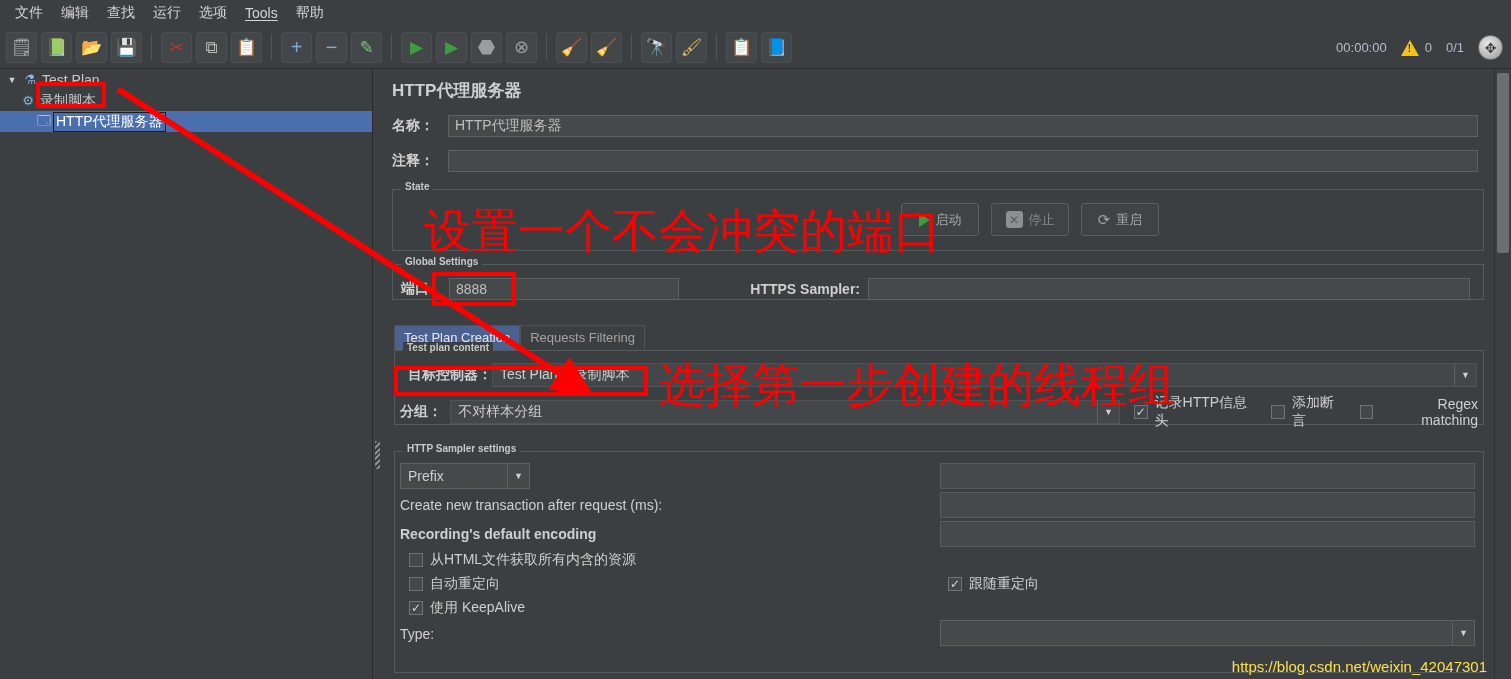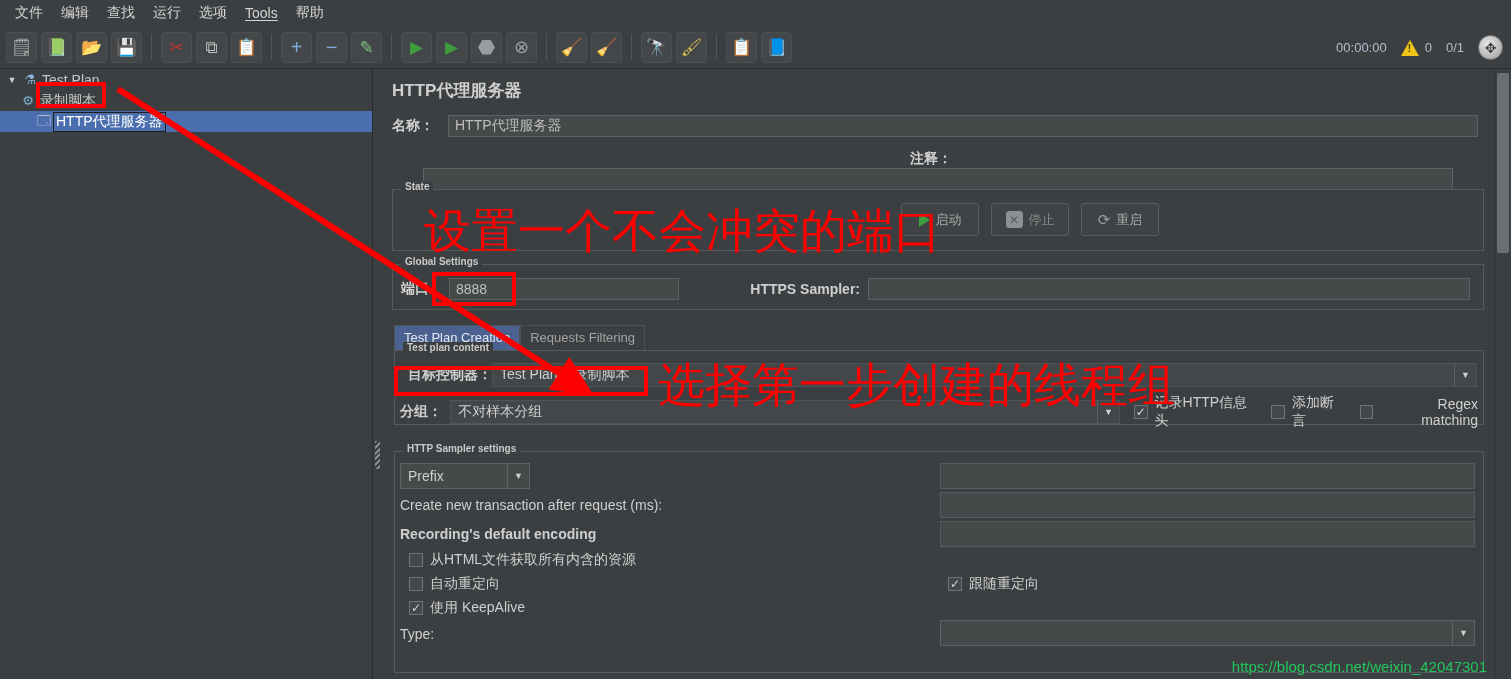--- a/index.html
+++ b/index.html
@@ -191,21 +191,21 @@
     position: absolute; right: 0; top: 69px; width: 17px; height: 610px;
     background: #3c3f41; border-left: 1px solid #2e3133;
   }
   .vscroll .thumb {
     position: absolute; left: 2px; top: 4px; width: 12px; height: 180px;
     background: #6b6f71; border-radius: 2px;
   }
 
   .watermark {
     position: absolute; right: 24px; bottom: 4px;
-    font-size: 15px; color: #22c55e;
+    font-size: 15px; color: #fde047;
   }
 
   
   .anno { position: absolute; pointer-events: none; }
   .anno-rect { border: 4px solid #fe0000; }
   .anno-text {
     color: #fe0000; font-size: 47px; font-weight: 500;
     white-space: nowrap; line-height: 1;
     font-family: "DejaVu Sans", sans-serif;
   }
@@ -348,21 +348,21 @@
 
   <div class="main">
 
     <div class="panel-title">HTTP代理服务器</div>
 
     <div class="field-row" style="left:10px; top:46px; width:1092px;">
       <span class="flabel" style="width:56px;">名称：</span>
       <span class="ftext" style="width:1030px;">HTTP代理服务器</span>
     </div>
 
-    <div class="field-row" style="left:10px; top:81px; width:1092px;flex-direction:column;">
+    <div class="field-row" style="left:10px; top:81px; width:1092px;">
       <span class="flabel" style="width:56px;">注释：</span>
       <span class="ftext" style="width:1030px;"></span>
     </div>
 
     <div class="group" style="left:10px; top:120px; width:1092px; height:62px;">
       <span class="group-title">State</span>
       <div style="position:absolute; left:508px; top:13px; display:flex; gap:12px;">
         <div class="state-btn">
           <span class="play-ico"></span>
           <span>启动</span>
@@ -371,21 +371,21 @@
           <span class="stop-ico">✕</span>
           <span>停止</span>
         </div>
         <div class="state-btn">
           <span class="restart-ico">⟳</span>
           <span>重启</span>
         </div>
       </div>
     </div>
 
-    <div class="group" style="left:10px; top:195px; width:1092px; height:46px;">
+    <div class="group" style="left:10px; top:195px; width:1092px; height:36px;">
       <span class="group-title">Global Settings</span>
       <div style="position:absolute; left:8px; top:13px; display:flex; align-items:center;">
         <span class="flabel" style="width:48px;">端口</span>
         <span class="ftext" style="width:230px;">8888</span>
       </div>
       <div style="position:absolute; left:355px; top:13px; display:flex; align-items:center; width:730px;">
         <span class="flabel" style="width:120px; text-align:right; padding-right:8px;">HTTPS Sampler:</span>
         <span class="ftext" style="width:602px;"></span>
       </div>
     </div>

